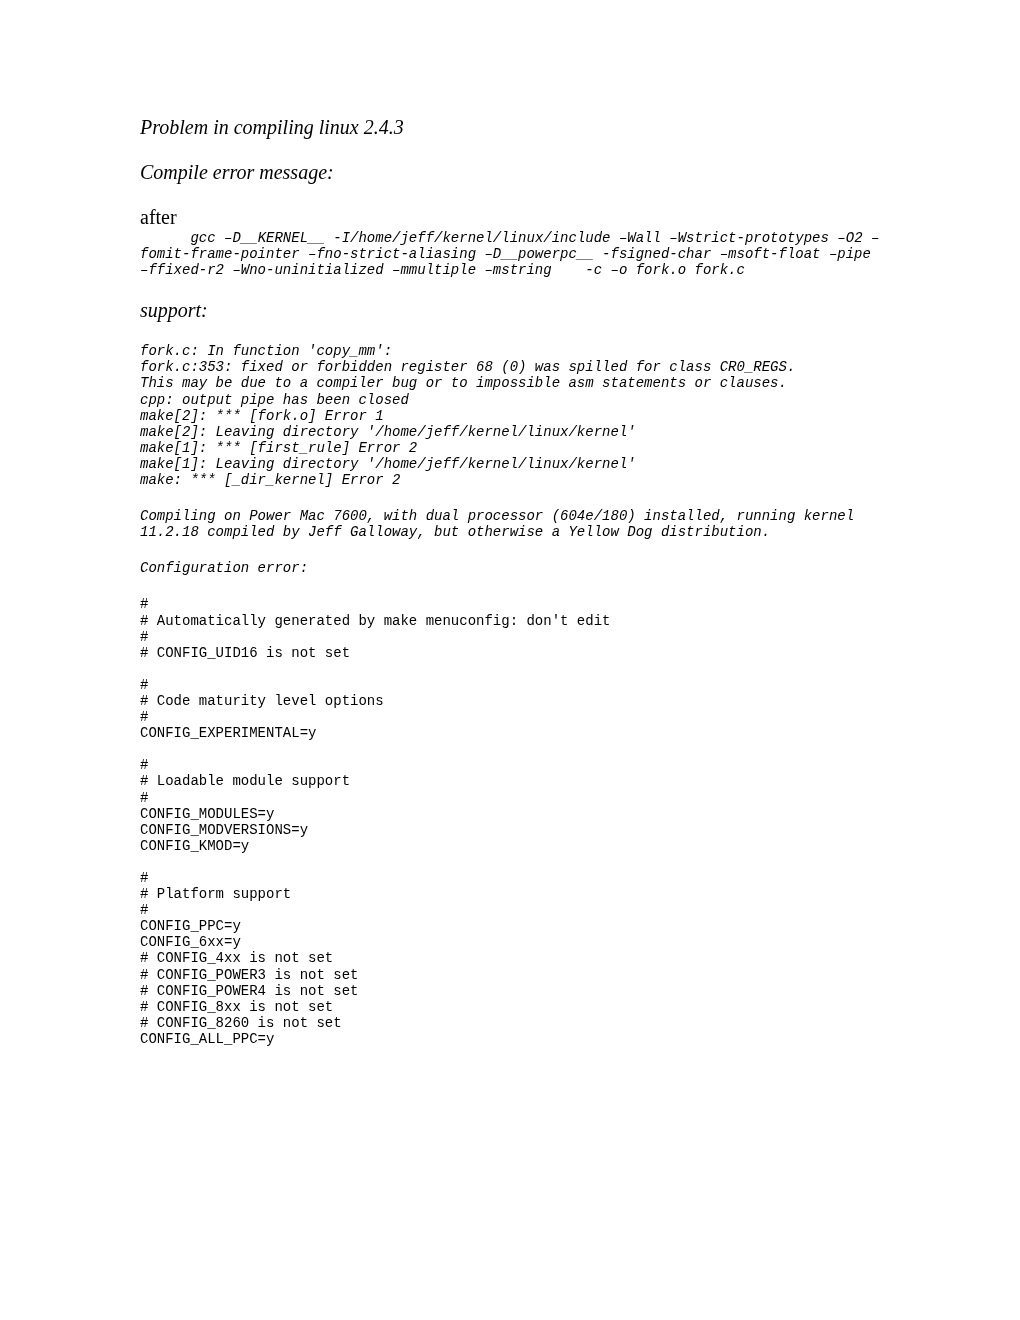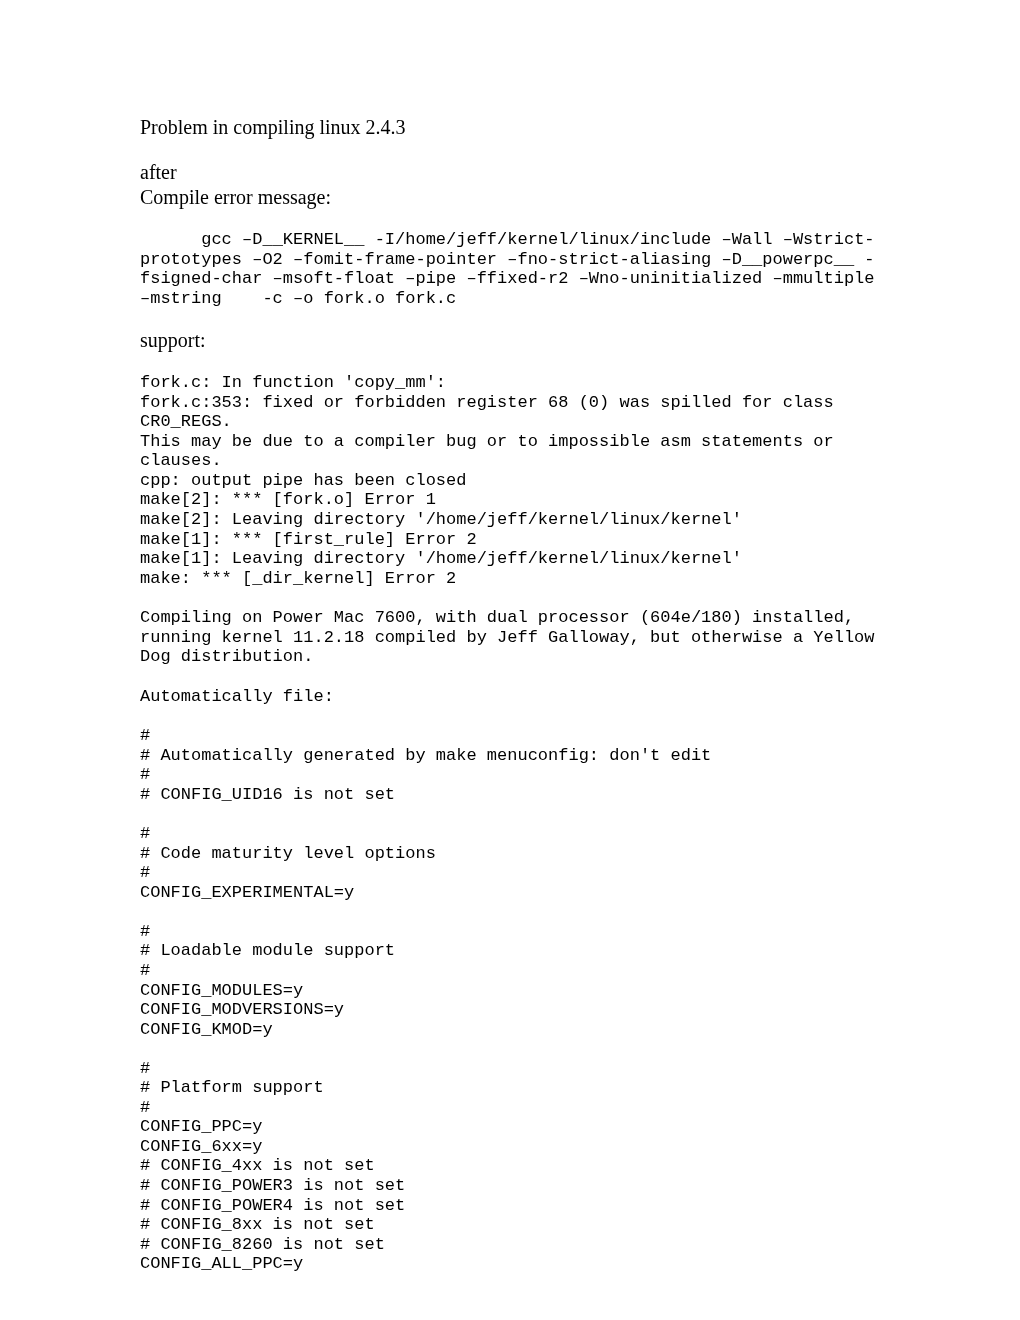--- a/index.html
+++ b/index.html
@@ -14,58 +14,59 @@
     padding: 115px 140px 0 140px;
     color: #000;
   }
   .serif {
     font-family: "Times New Roman", Times, serif;
     font-size: 20px;
     line-height: 1.25;
   }
   .mono {
     font-family: "Courier New", Courier, monospace;
-    font-size: 17px;
+    font-size: 14px;
     line-height: 1.15;
     white-space: pre-wrap;
   }
   .block {
     margin-bottom: 20px;
+    font-style: italic;
   }
   .tight {
     margin-bottom: 0;
   }
 </style>
 </head>
 <body>
 
 <div class="page">
 
   <div class="serif block">Problem in compiling linux 2.4.3</div>
 
+  <div class="serif block">Compile error message:</div>
+
   <div class="serif tight">after</div>
-
-  <div class="serif block">Compile error message:</div>
   <div class="mono block">      gcc –D__KERNEL__ -I/home/jeff/kernel/linux/include –Wall –Wstrict-prototypes –O2 –fomit-frame-pointer –fno-strict-aliasing –D__powerpc__ -fsigned-char –msoft-float –pipe –ffixed-r2 –Wno-uninitialized –mmultiple –mstring    -c –o fork.o fork.c</div>
 
   <div class="serif block">support:</div>
 
   <div class="mono block">fork.c: In function 'copy_mm':
 fork.c:353: fixed or forbidden register 68 (0) was spilled for class CR0_REGS.
 This may be due to a compiler bug or to impossible asm statements or clauses.
 cpp: output pipe has been closed
 make[2]: *** [fork.o] Error 1
 make[2]: Leaving directory '/home/jeff/kernel/linux/kernel'
 make[1]: *** [first_rule] Error 2
 make[1]: Leaving directory '/home/jeff/kernel/linux/kernel'
 make: *** [_dir_kernel] Error 2</div>
 
   <div class="mono block">Compiling on Power Mac 7600, with dual processor (604e/180) installed, running kernel 11.2.18 compiled by Jeff Galloway, but otherwise a Yellow Dog distribution.</div>
 
-  <div class="mono block">Automatically file:</div>
+  <div class="mono block">Configuration error:</div>
 
   <div class="mono">#
 # Automatically generated by make menuconfig: don't edit
 #
 # CONFIG_UID16 is not set
 
 #
 # Code maturity level options
 #
 CONFIG_EXPERIMENTAL=y

